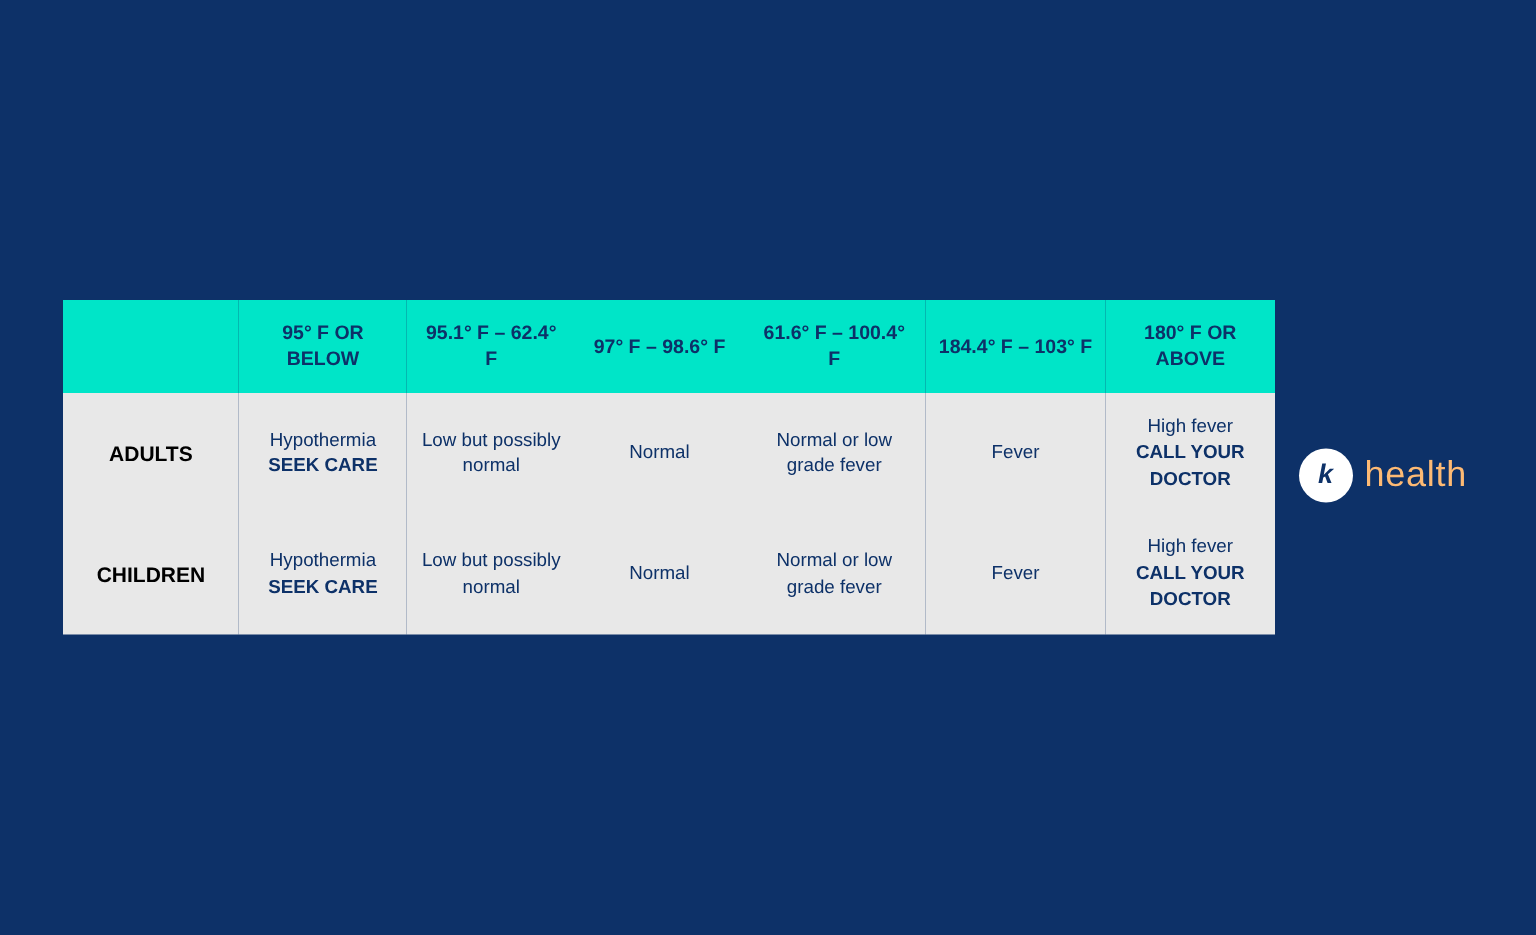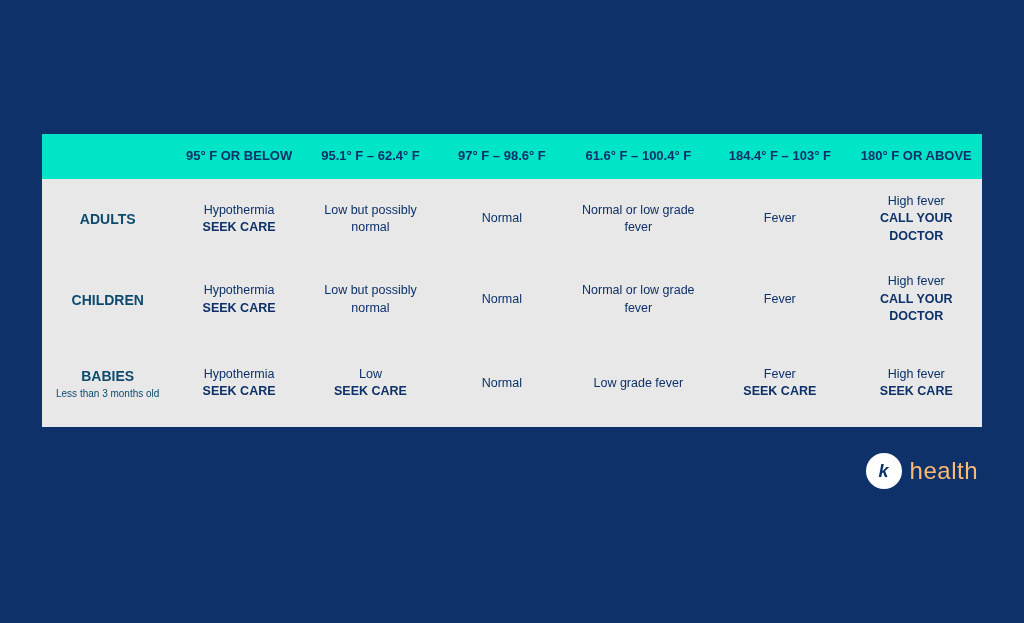--- a/index.html
+++ b/index.html
@@ -11,21 +11,21 @@
       display: flex;
       align-items: center;
       justify-content: center;
       font-family: 'Arial', sans-serif;
       overflow: hidden;
     }
 
     .container {
       width: 940px;
       display: flex;
-      flex-direction: column;
+      flex-direction: row;
       gap: 16px;
     }
 
     .table-wrapper {
       width: 100%;
       border-collapse: collapse;
     }
 
     table {
       width: 100%;
@@ -46,21 +46,21 @@
     }
 
     .header-cell-empty {
       background-color: #00e5c8;
       min-width: 110px;
     }
 
     
     .row-label {
       background-color: #e8e8e8;
-      color: #0c4a6e;
+      color: #000000;
       font-weight: 800;
       font-size: 14px;
       text-align: center;
       padding: 27px 8px;
       vertical-align: middle;
       line-height: 1.3;
     }
 
     .row-label .sub {
       font-size: 10px;
@@ -152,29 +152,20 @@
         </tr>
         <tr>
           <td class="row-label">CHILDREN</td>
           <td class="data-cell">Hypothermia<span class="seek">SEEK CARE</span></td>
           <td class="data-cell">Low but possibly normal</td>
           <td class="data-cell">Normal</td>
           <td class="data-cell">Normal or low grade fever</td>
           <td class="data-cell">Fever</td>
           <td class="data-cell">High fever<span class="seek">CALL YOUR DOCTOR</span></td>
         </tr>
-        <tr>
-          <td class="row-label">BABIES<span class="sub">Less than 3 months old</span></td>
-          <td class="data-cell">Hypothermia<span class="seek">SEEK CARE</span></td>
-          <td class="data-cell">Low<span class="seek">SEEK CARE</span></td>
-          <td class="data-cell">Normal</td>
-          <td class="data-cell">Low grade fever</td>
-          <td class="data-cell">Fever<span class="seek">SEEK CARE</span></td>
-          <td class="data-cell">High fever<span class="seek">SEEK CARE</span></td>
-        </tr>
       </tbody>
   </table>
 
   <div class="logo-area">
     <div class="logo-icon">
       <span>k</span>
     </div>
     <span class="logo-text">health</span>
   </div>
 </div>

